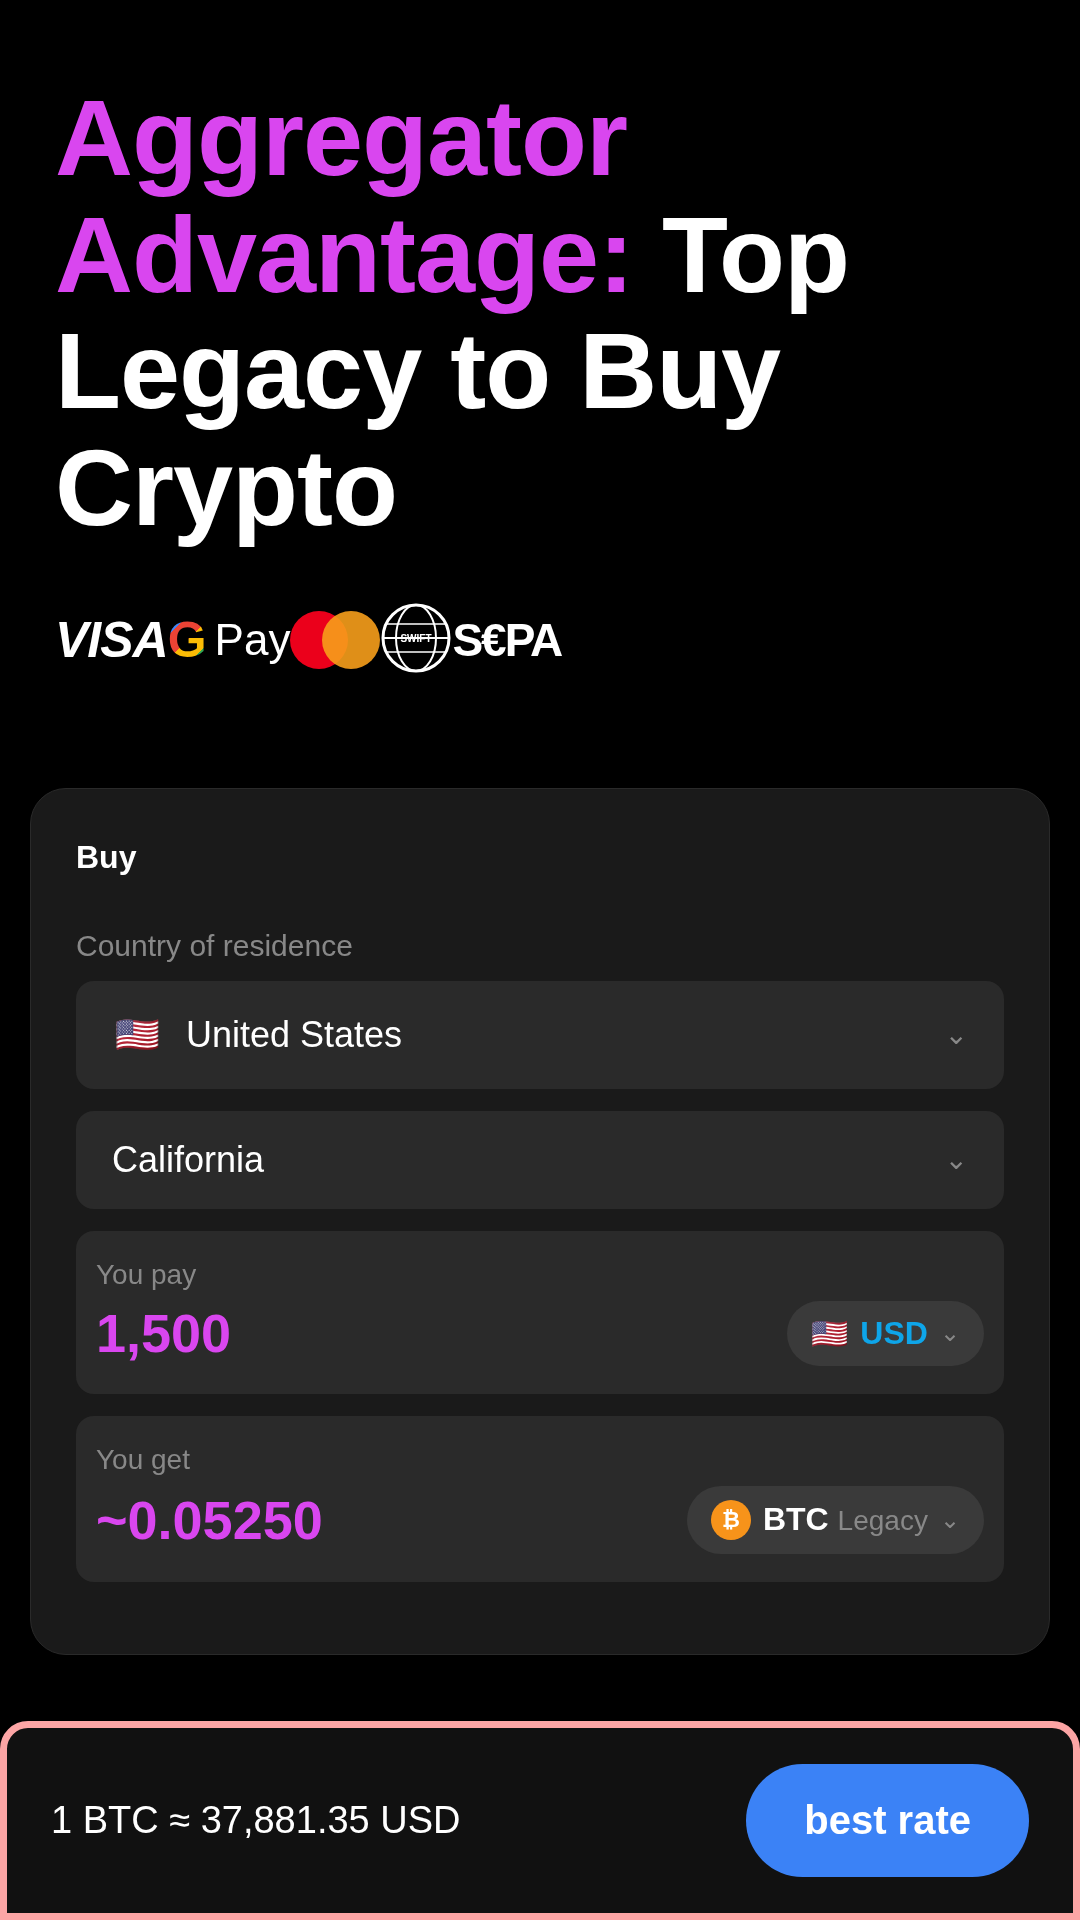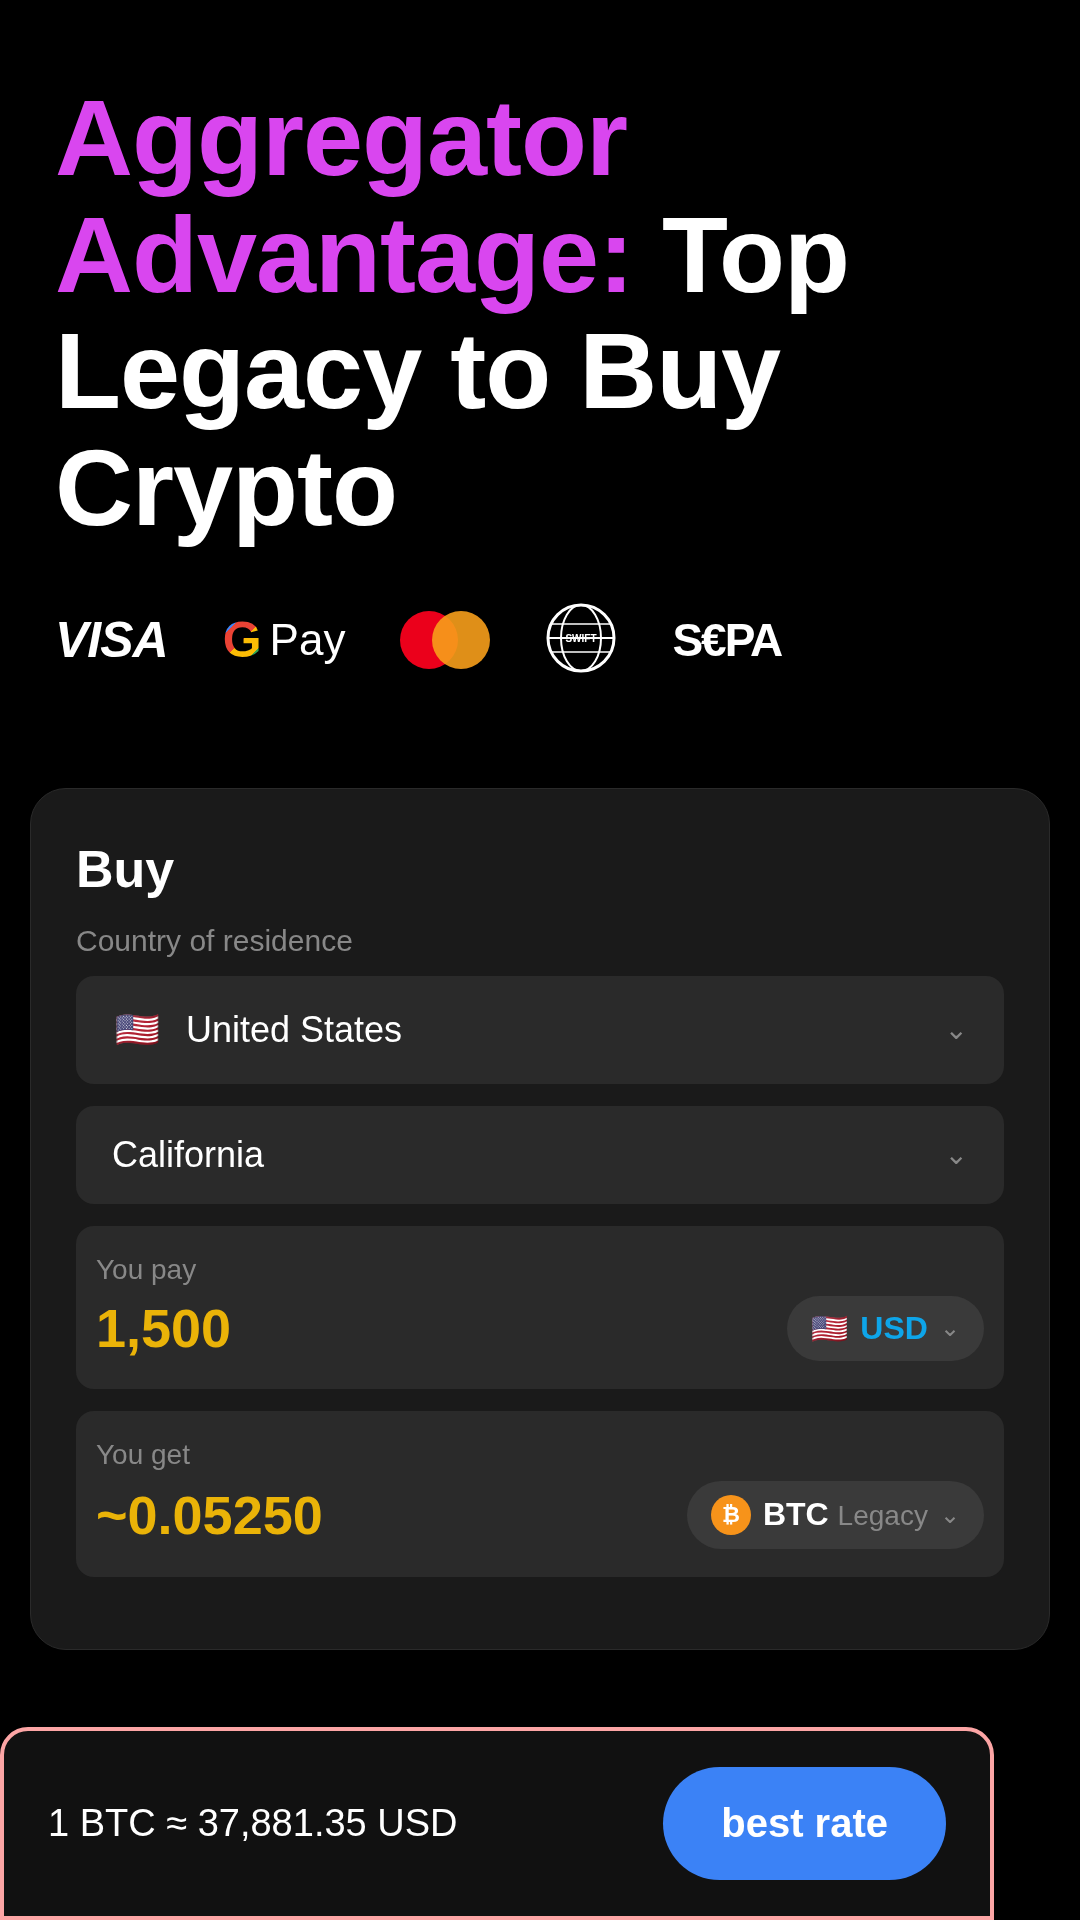--- a/index.html
+++ b/index.html
@@ -29,21 +29,20 @@
       color: #d946ef;
     }
 
     .hero-title .white {
       color: #fff;
     }
 
     .payment-logos {
       display: flex;
       align-items: center;
-      gap: 55px;
       margin-top: 55px;
       flex-wrap: nowrap;
     }
 
     .visa-logo {
       font-size: 50px;
       font-weight: 900;
       color: #fff;
       font-style: italic;
       letter-spacing: -1px;
@@ -111,24 +110,24 @@
     
     .card-container {
       margin: 60px 30px 0 30px;
       background: #1a1a1a;
       border-radius: 36px;
       padding: 50px 45px;
       border: 1px solid #2a2a2a;
     }
 
     .card-title {
-      font-size: 52px;
+      font-size: 32px;
       font-weight: 700;
       color: #fff;
-      margin-bottom: 25px;
+      margin-bottom: 53px;
     }
 
     .field-label {
       font-size: 30px;
       color: #888;
       margin-bottom: 18px;
     }
 
     .select-field {
       background: #2a2a2a;
@@ -184,21 +183,21 @@
 
     .input-row {
       display: flex;
       align-items: center;
       justify-content: space-between;
     }
 
     .input-value {
       font-size: 54px;
       font-weight: 600;
-      color: #eab308;
+      color: #d946ef;
     }
 
     .currency-selector {
       display: flex;
       align-items: center;
       gap: 12px;
       background: #3a3a3a;
       border-radius: 50px;
       padding: 14px 24px;
       cursor: pointer;
@@ -252,23 +251,23 @@
       font-size: 28px;
       font-weight: 400;
       color: #888;
     }
 
     
     .bottom-bar {
       position: fixed;
       bottom: 0;
       left: 0;
-      width: 994px;
+      width: 1080px;
       background: #111;
-      border: 4px solid #fca5a5;
+      border: 7px solid #fca5a5;
       border-radius: 28px 28px 0 0;
       padding: 36px 44px;
       display: flex;
       align-items: center;
       justify-content: space-between;
     }
 
     .rate-text {
       font-size: 38px;
       font-weight: 500;

